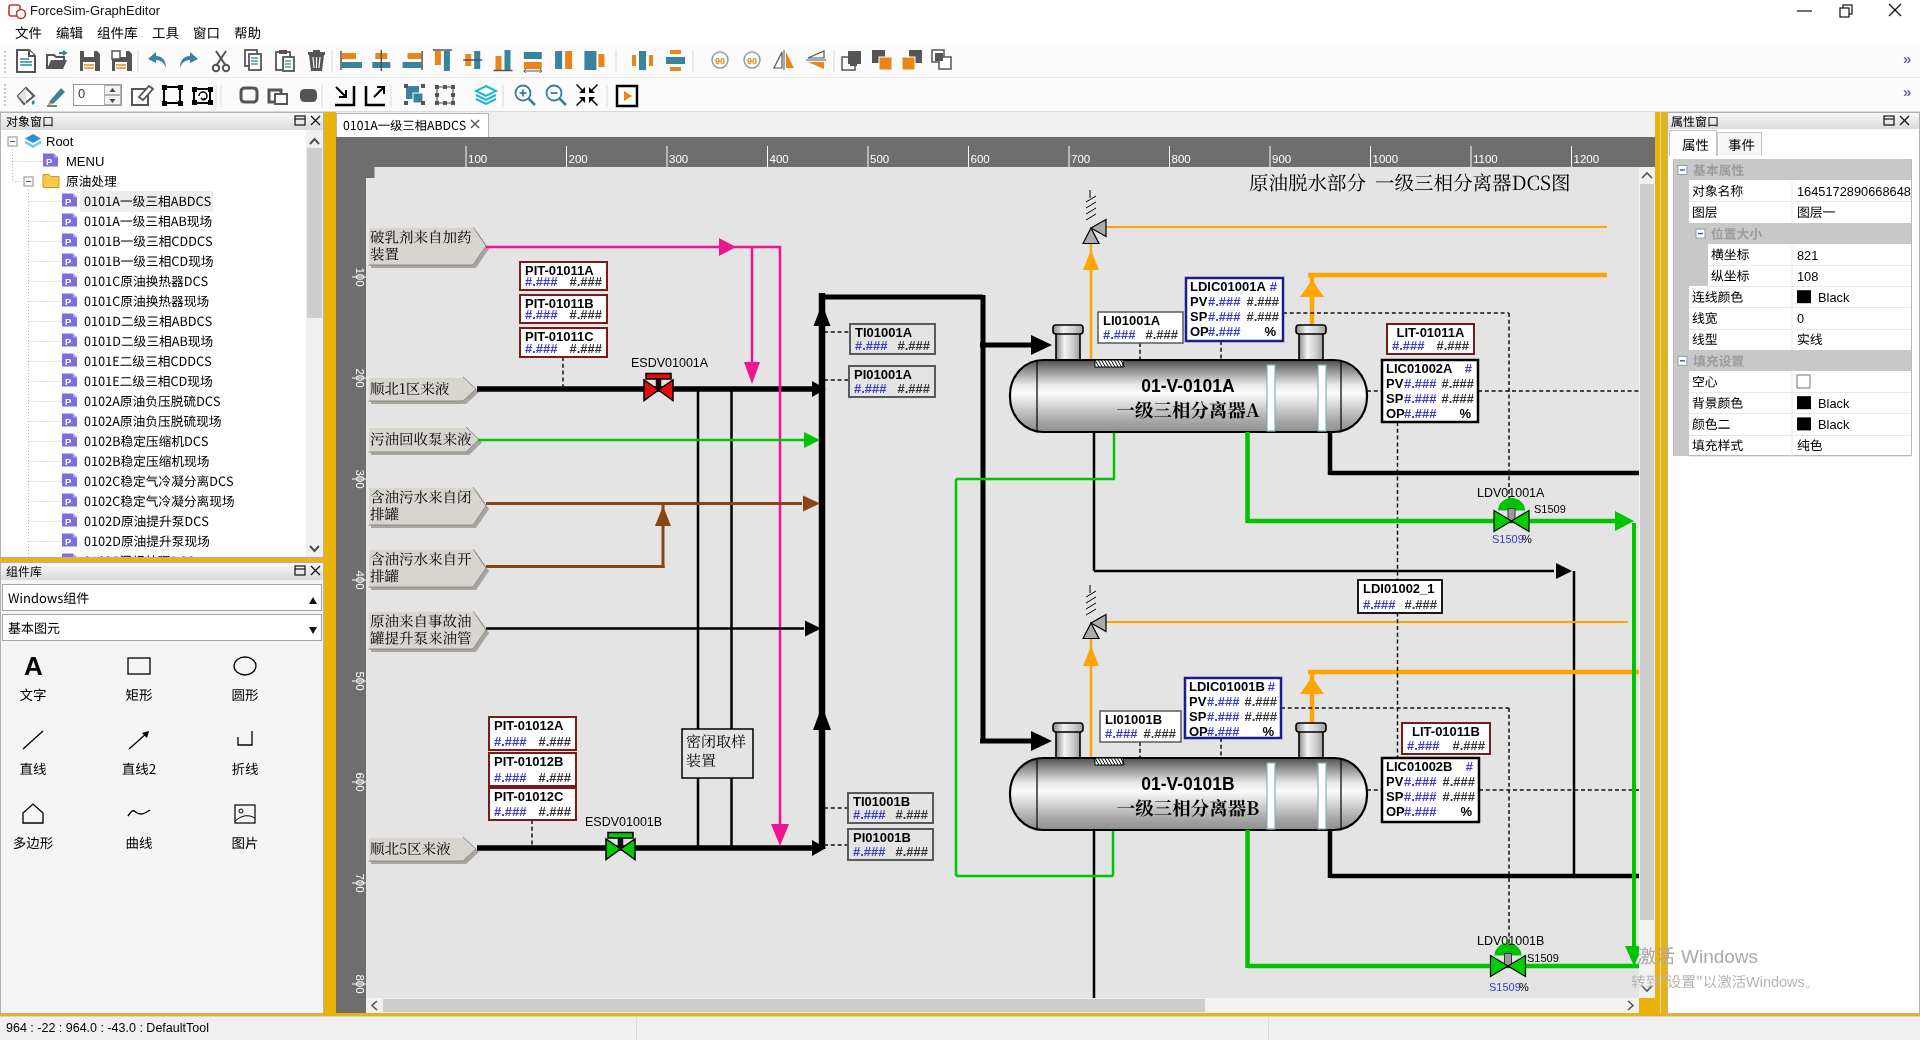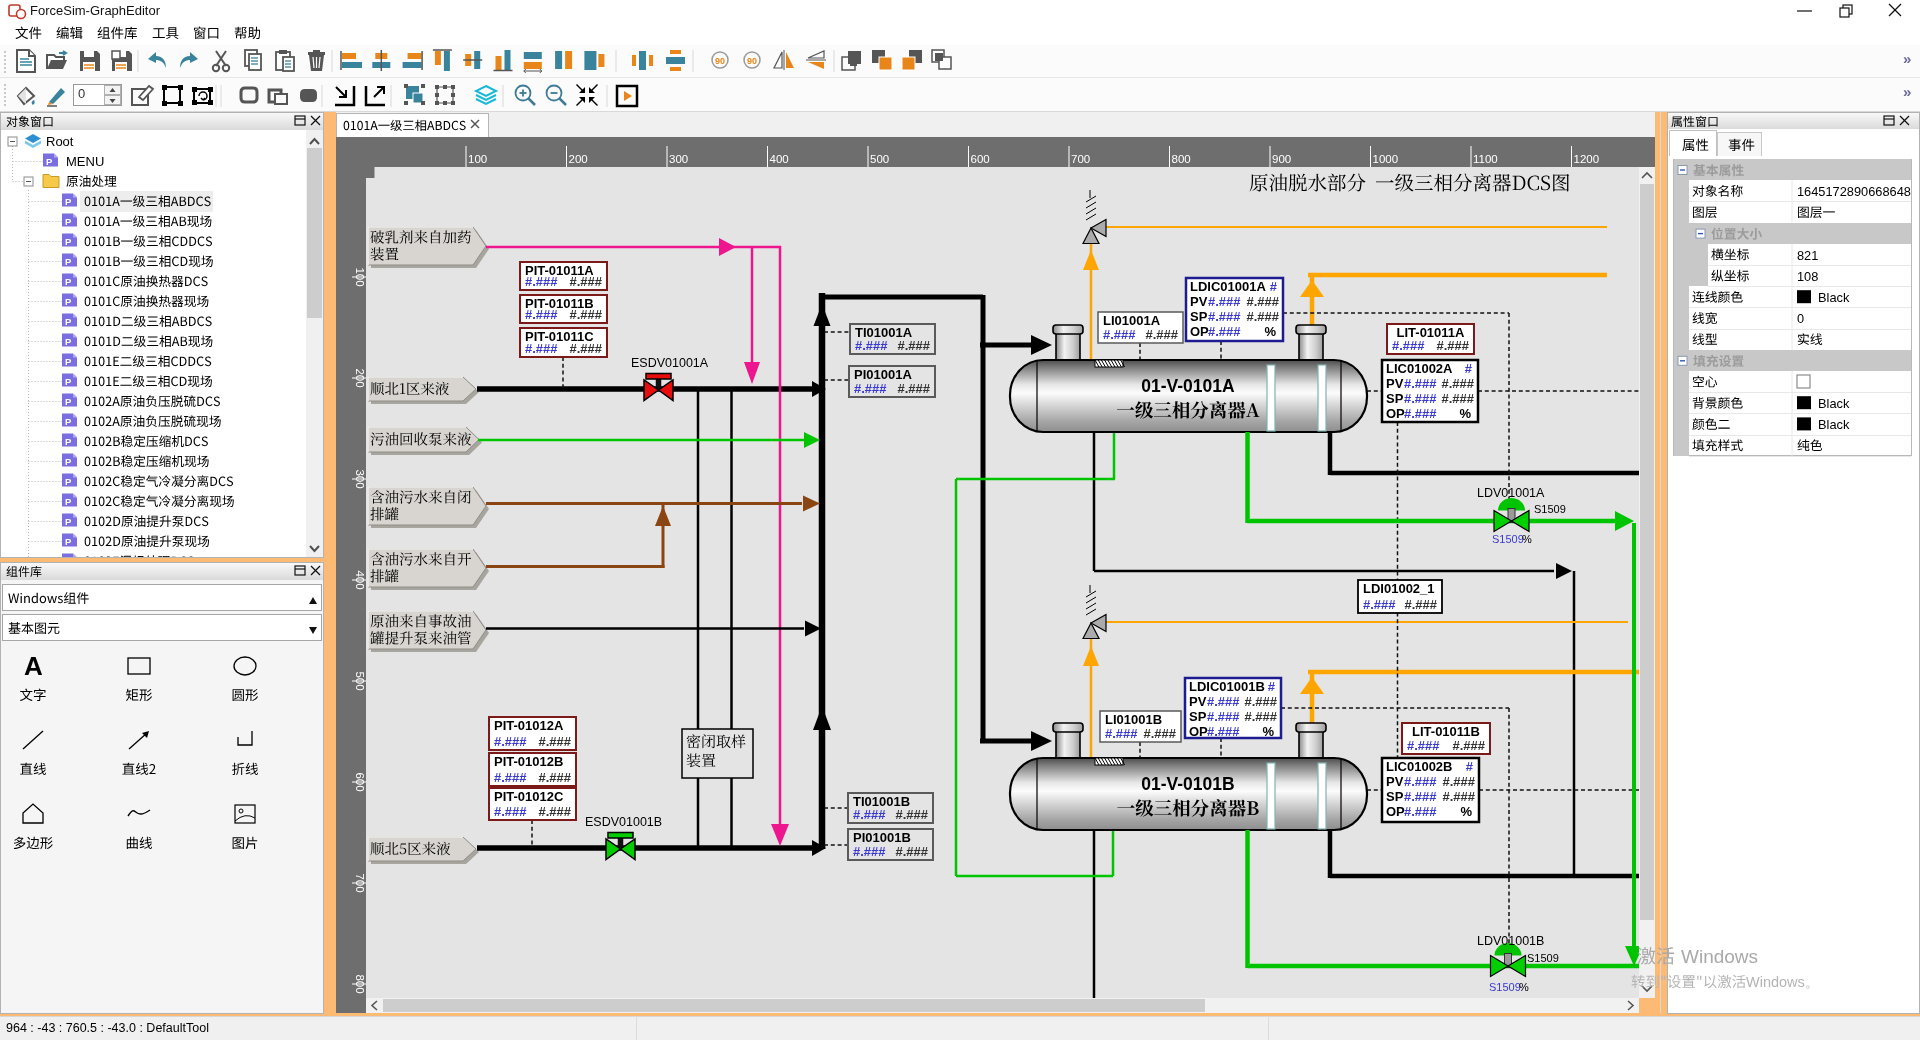--- a/index.html
+++ b/index.html
@@ -1,16 +1,16 @@
 <!DOCTYPE html>
 <html><head><meta charset="utf-8"><style>
 *{margin:0;padding:0;box-sizing:border-box}
 html,body{width:1920px;height:1040px;overflow:hidden;background:#fff;font-family:"Liberation Sans",sans-serif}
 .abs{position:absolute}
-#root{position:relative;width:1920px;height:1040px;background:#fdba74}
+#root{position:relative;width:1920px;height:1040px;background:#eab308}
 </style></head><body>
 <div id="root">
 <div class="abs" style="left:0;top:0;width:1920px;height:22px;background:#fff"></div>
 <div class="abs" style="left:30px;top:3px;font-size:13px;color:#111">ForceSim-GraphEditor</div>
 <div class="abs" style="left:0;top:22px;width:1920px;height:23px;background:#fff"></div>
 <div class="abs" style="left:0;top:45px;width:1920px;height:33px;background:#fbfbfb;border-bottom:1px solid #e6e6e6"></div>
 <div class="abs" style="left:0;top:78px;width:1920px;height:34px;background:#fbfbfb;border-bottom:1px solid #d9d9d9"></div>
 <div class="abs" style="left:73px;top:84px;width:49px;height:22px;background:#fff;border:1px solid #9a9a9a"></div>
 <div class="abs" style="left:78px;top:86px;font-size:13px;color:#333">0</div>
 <div class="abs" style="left:104px;top:85px;width:17px;height:10px;background:#f3f3f3;border:1px solid #b0b0b0"></div>
@@ -25,21 +25,21 @@
 <div class="abs" style="left:2px;top:584px;width:320px;height:27px;background:#fff;border:1px solid #a6a6a6"></div>
 <div class="abs" style="left:2px;top:614px;width:320px;height:27px;background:#fff;border:1px solid #a6a6a6"></div>
 <div class="abs" style="left:336px;top:112px;width:1319px;height:25px;background:#f0f0f0"></div>
 <div class="abs" style="left:336px;top:113px;width:153px;height:24px;background:#fff;border:1px solid #b5b5b5;border-bottom:none"></div>
 <div class="abs" style="left:1667px;top:112px;width:253px;height:902px;background:#fff;border:1px solid #b2b2b2"></div>
 <div class="abs" style="left:1668px;top:113px;width:251px;height:16px;background:linear-gradient(#f8f8f8,#dadada)"></div>
 <div class="abs" style="left:1669px;top:130px;width:48px;height:26px;background:#fff;border:1px solid #c0c0c0;border-bottom:none"></div>
 <div class="abs" style="left:1717px;top:132px;width:45px;height:24px;background:#f7f7f7;border:1px solid #c8c8c8;border-bottom:none"></div>
 <div class="abs" style="left:1660px;top:112px;width:1px;height:901px;background:#d9d9d9"></div>
 <div class="abs" style="left:0;top:1016px;width:1920px;height:24px;background:#f0f0f0;border-top:1px solid #d7d7d7"></div>
-<div class="abs" style="left:6px;top:1021px;font-size:12.5px;color:#000">964 : -43 :  760.5 :  -43.0 : DefaultTool</div>
+<div class="abs" style="left:6px;top:1021px;font-size:12.5px;color:#000">964 : -22 :  964.0 :  -43.0 : DefaultTool</div>
 <div class="abs" style="left:636px;top:1016px;width:1px;height:24px;background:#dcdcdc"></div>
 <div class="abs" style="left:1268px;top:1016px;width:1px;height:24px;background:#dcdcdc"></div>
 <div class="abs" style="left:1673px;top:159px;width:239px;height:296.8px;background:#fff;border:1px solid #b9b9b9"></div>
 <div class="abs" style="left:1674px;top:159px;width:237px;height:21.2px;background:#c8c8c8"></div>
 <div class="abs" style="left:1674px;top:180.2px;width:15px;height:21.2px;background:#c8c8c8"></div>
 <div class="abs" style="left:1689px;top:201.4px;width:222px;height:1px;background:#e8e8e8"></div>
 <div class="abs" style="left:1674px;top:201.4px;width:15px;height:21.2px;background:#c8c8c8"></div>
 <div class="abs" style="left:1689px;top:222.6px;width:222px;height:1px;background:#e8e8e8"></div>
 <div class="abs" style="left:1674px;top:222.6px;width:237px;height:21.2px;background:#c8c8c8"></div>
 <div class="abs" style="left:1674px;top:243.8px;width:34px;height:21.2px;background:#c8c8c8"></div>

